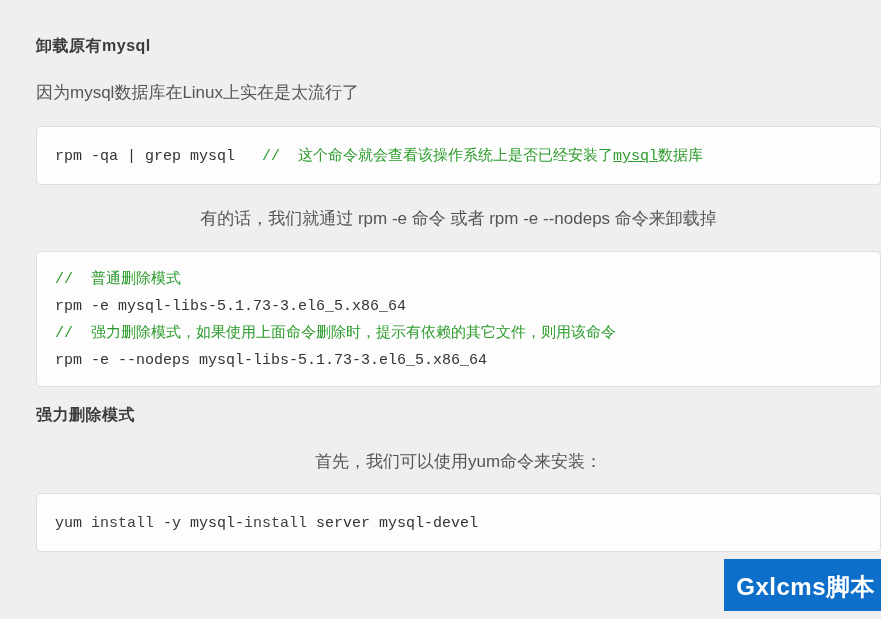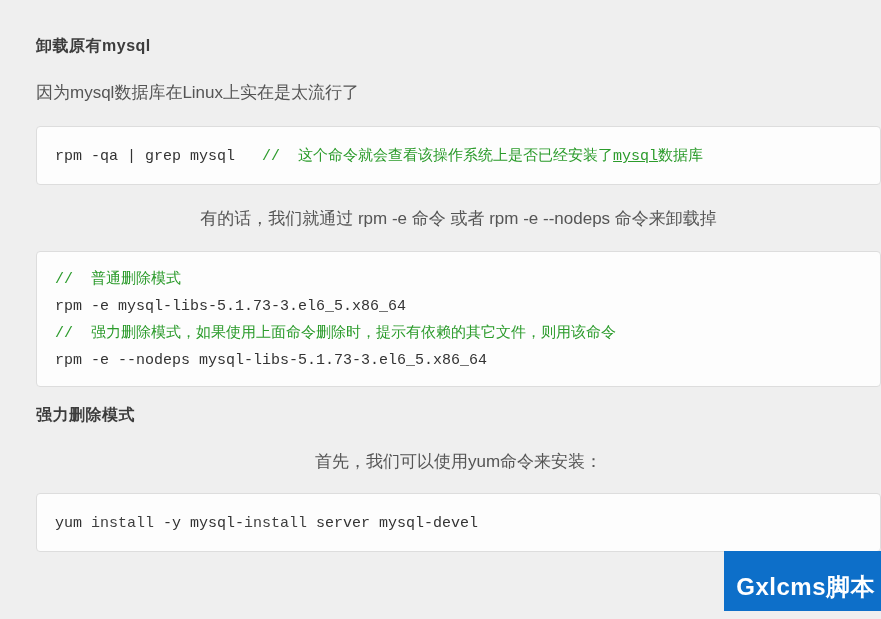--- a/index.html
+++ b/index.html
@@ -46,21 +46,21 @@
   .cmd-underline { text-decoration: underline; text-decoration-color: #2b9b2b; }
   .kw { color: #404040; }
   .watermark {
     position: absolute;
     right: 0;
     bottom: 8px;
     background: #0d6fc9;
     color: #fff;
     font-weight: bold;
     font-size: 24px;
-    padding: 20px 6px 8px 12px;
+    padding: 12px 6px 8px 12px;
     letter-spacing: 0.5px;
     font-family: "Microsoft YaHei", sans-serif;
   }
   .spacer { height: 18px; }
 </style>
 </head>
 <body>
 
 <h3>卸载原有mysql</h3>
 

